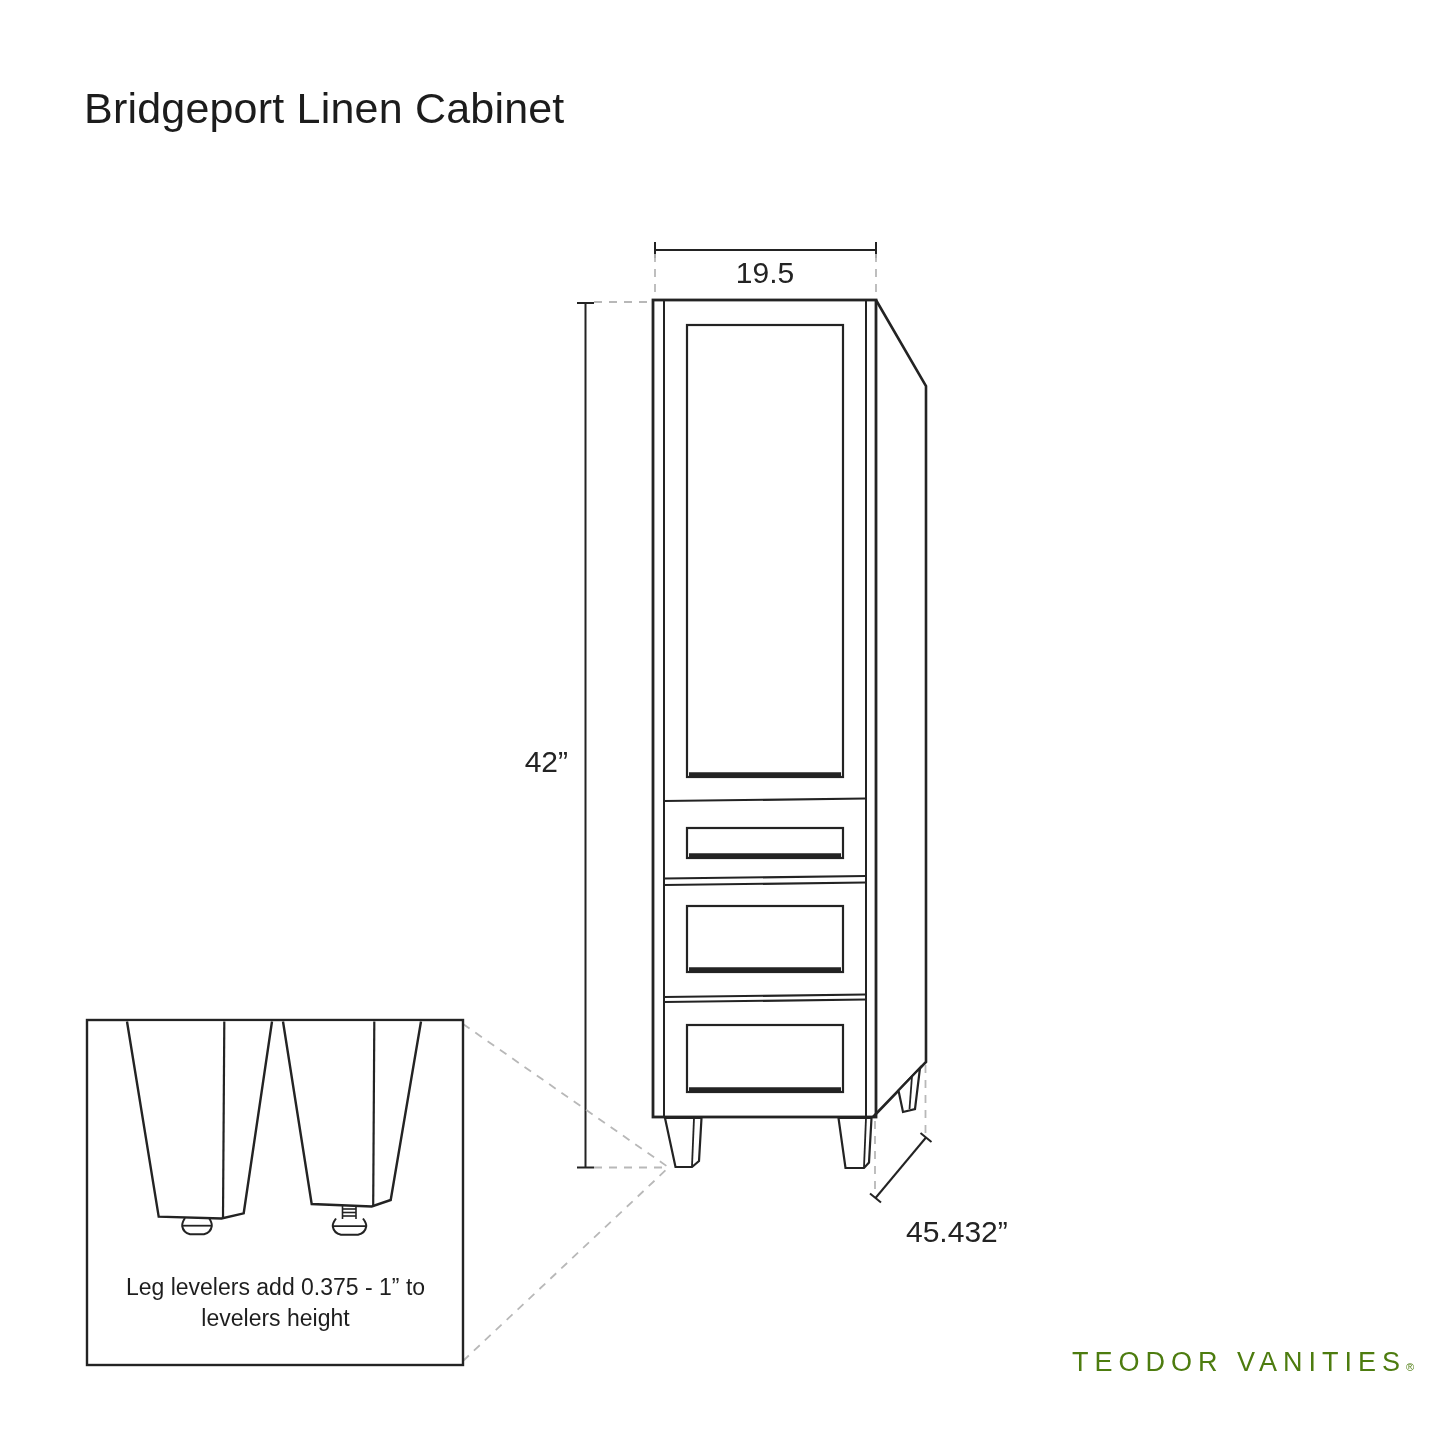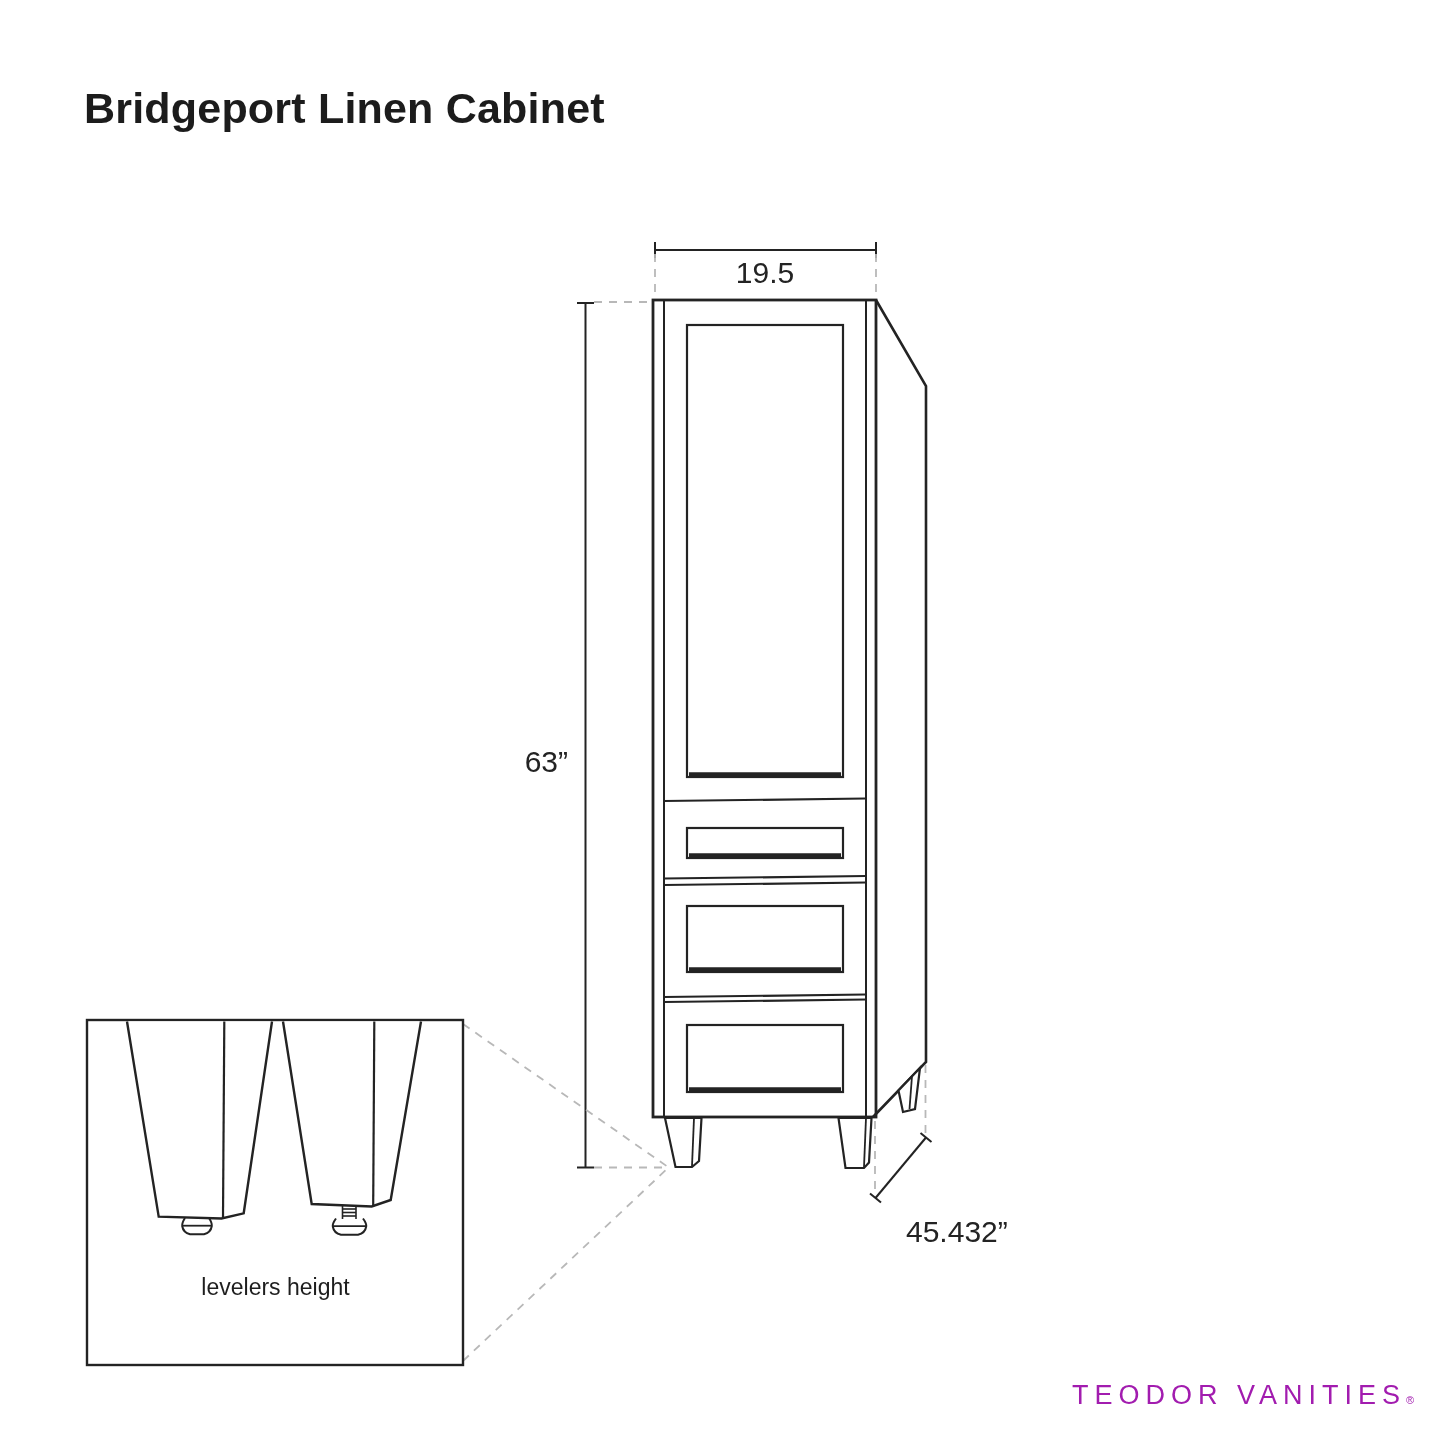--- a/index.html
+++ b/index.html
@@ -5,38 +5,37 @@
   html,body{margin:0;padding:0;}
   body{
     width:1445px;height:1445px;position:relative;
     background:#ffffff;overflow:hidden;
     font-family:"Liberation Sans", sans-serif;
     color:#1e1e1e;
   }
   .abs{position:absolute;}
   #page-title{
     left:84px;top:84px;
-    font-size:43px;font-weight:700;letter-spacing:0.2px;
+    font-size:43px;font-weight:400;letter-spacing:0.2px;
     color:#1c1c1c;white-space:nowrap;
   }
   .dim-label{
     font-size:30px;color:#232323;white-space:nowrap;line-height:1;margin-top:44px;
   }
   #dim-width-label{left:705px;top:214px;width:120px;text-align:center;}
   #dim-height-label{left:448px;top:703px;width:120px;text-align:right;}
   #dim-depth-label{left:906px;top:1173px;}
   #inset-caption{
     left:87px;top:1272px;width:377px;
     text-align:center;font-size:23px;line-height:31px;color:#1e1e1e;
   }
   #brand-logo{
     left:1072px;top:1347px;
-    font-size:27px;letter-spacing:6px;color:#a21caf;white-space:nowrap;
+    font-size:27px;letter-spacing:6px;color:#4d7c0f;white-space:nowrap;
     font-weight:400;
-    margin-top:33px;
   }
   #brand-logo .rmark{font-size:11px;letter-spacing:0;vertical-align:baseline;}
   svg{position:absolute;left:0;top:0;}
 </style>
 </head>
 <body>
 
 <svg width="1445" height="1445" viewBox="0 0 1445 1445">
   <g stroke="#232323" fill="none" stroke-width="2.4" stroke-linejoin="miter">
 
@@ -116,20 +115,21 @@
       <line x1="342.5" y1="1216" x2="356" y2="1216"></line>
     </g>
     <path d="M336,1218.5 Q332.3,1223.5 332.8,1226.5 Q333.8,1233 341,1234.8 L358,1234.8 Q365.2,1233 366.2,1226.5 Q366.7,1223.5 363,1218.5" stroke-width="2"></path>
     <line x1="332.8" y1="1226.2" x2="366.2" y2="1226.2" stroke-width="1.8"></line>
   </g>
 </svg>
 
 <div id="page-title" class="abs">Bridgeport Linen Cabinet</div>
 
 <div id="dim-width-label" class="abs dim-label">19.5</div>
-<div id="dim-height-label" class="abs dim-label">63”</div>
+<div id="dim-height-label" class="abs dim-label">42”</div>
 <div id="dim-depth-label" class="abs dim-label">45.432”</div>
 
 <div id="inset-caption" class="abs">
+  <div>Leg levelers add 0.375 - 1” to</div>
   <div>levelers height</div>
 </div>
 
 <div id="brand-logo" class="abs"><span>TEODOR VANITIES</span><span class="rmark">®</span></div>
 
 </body></html>

